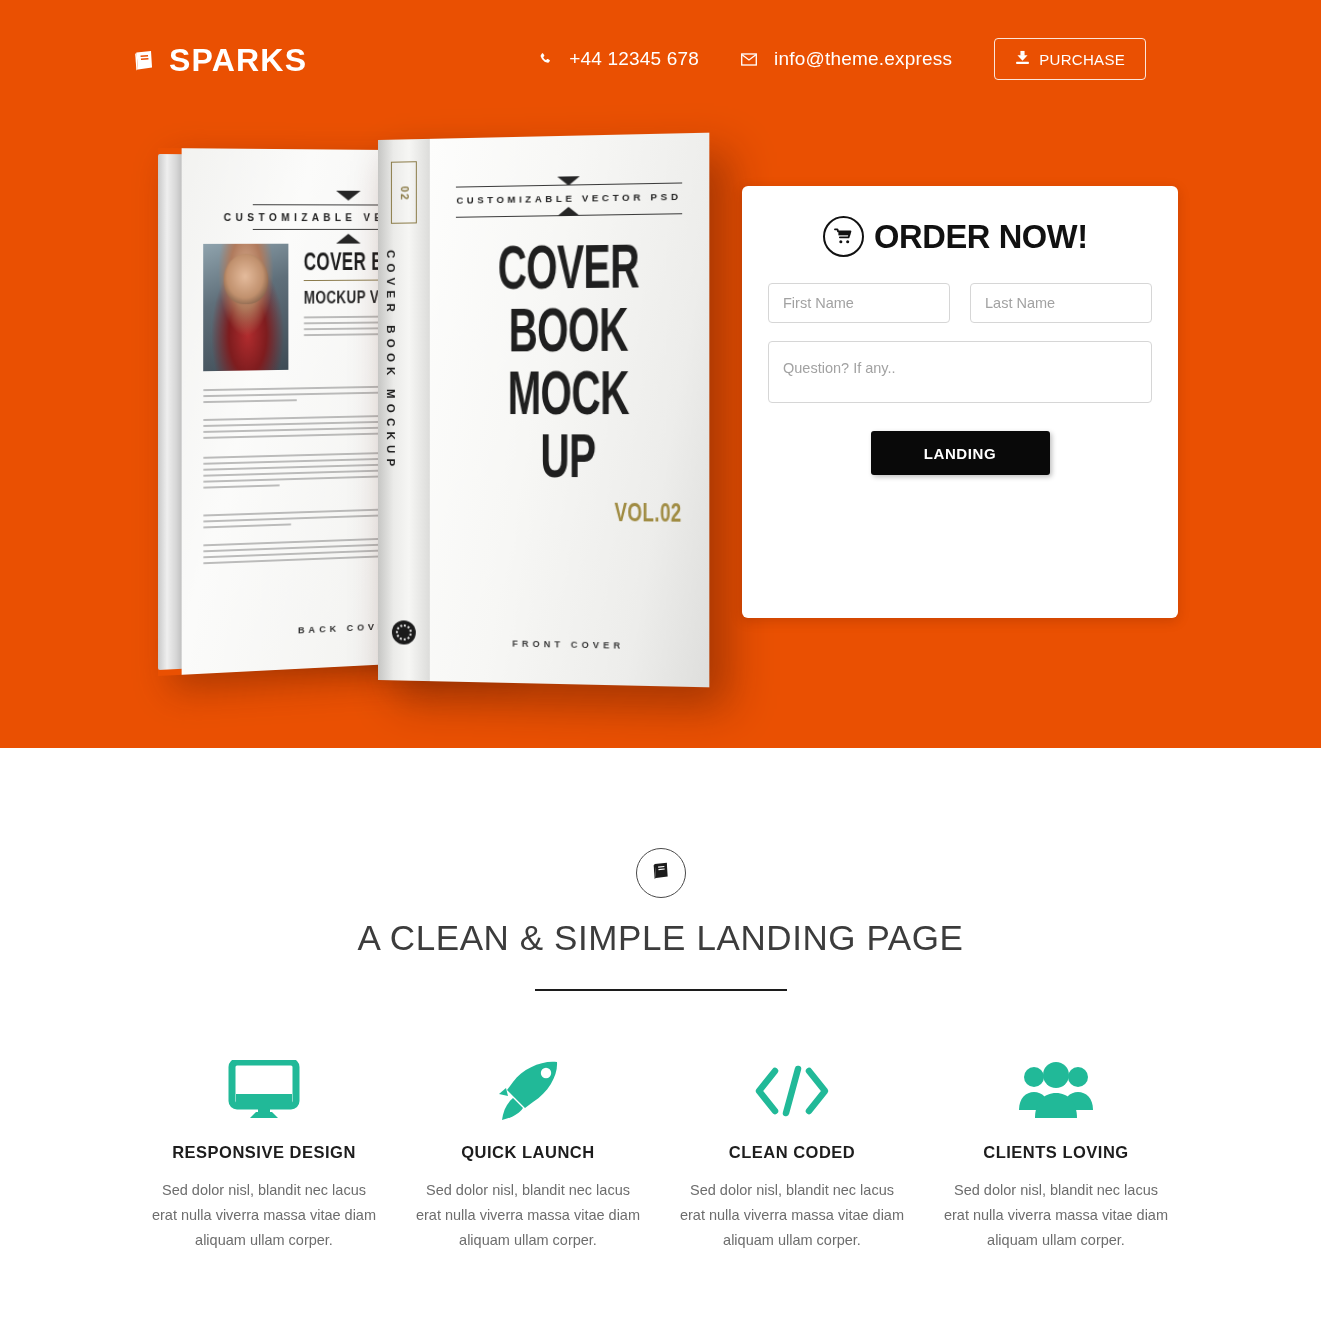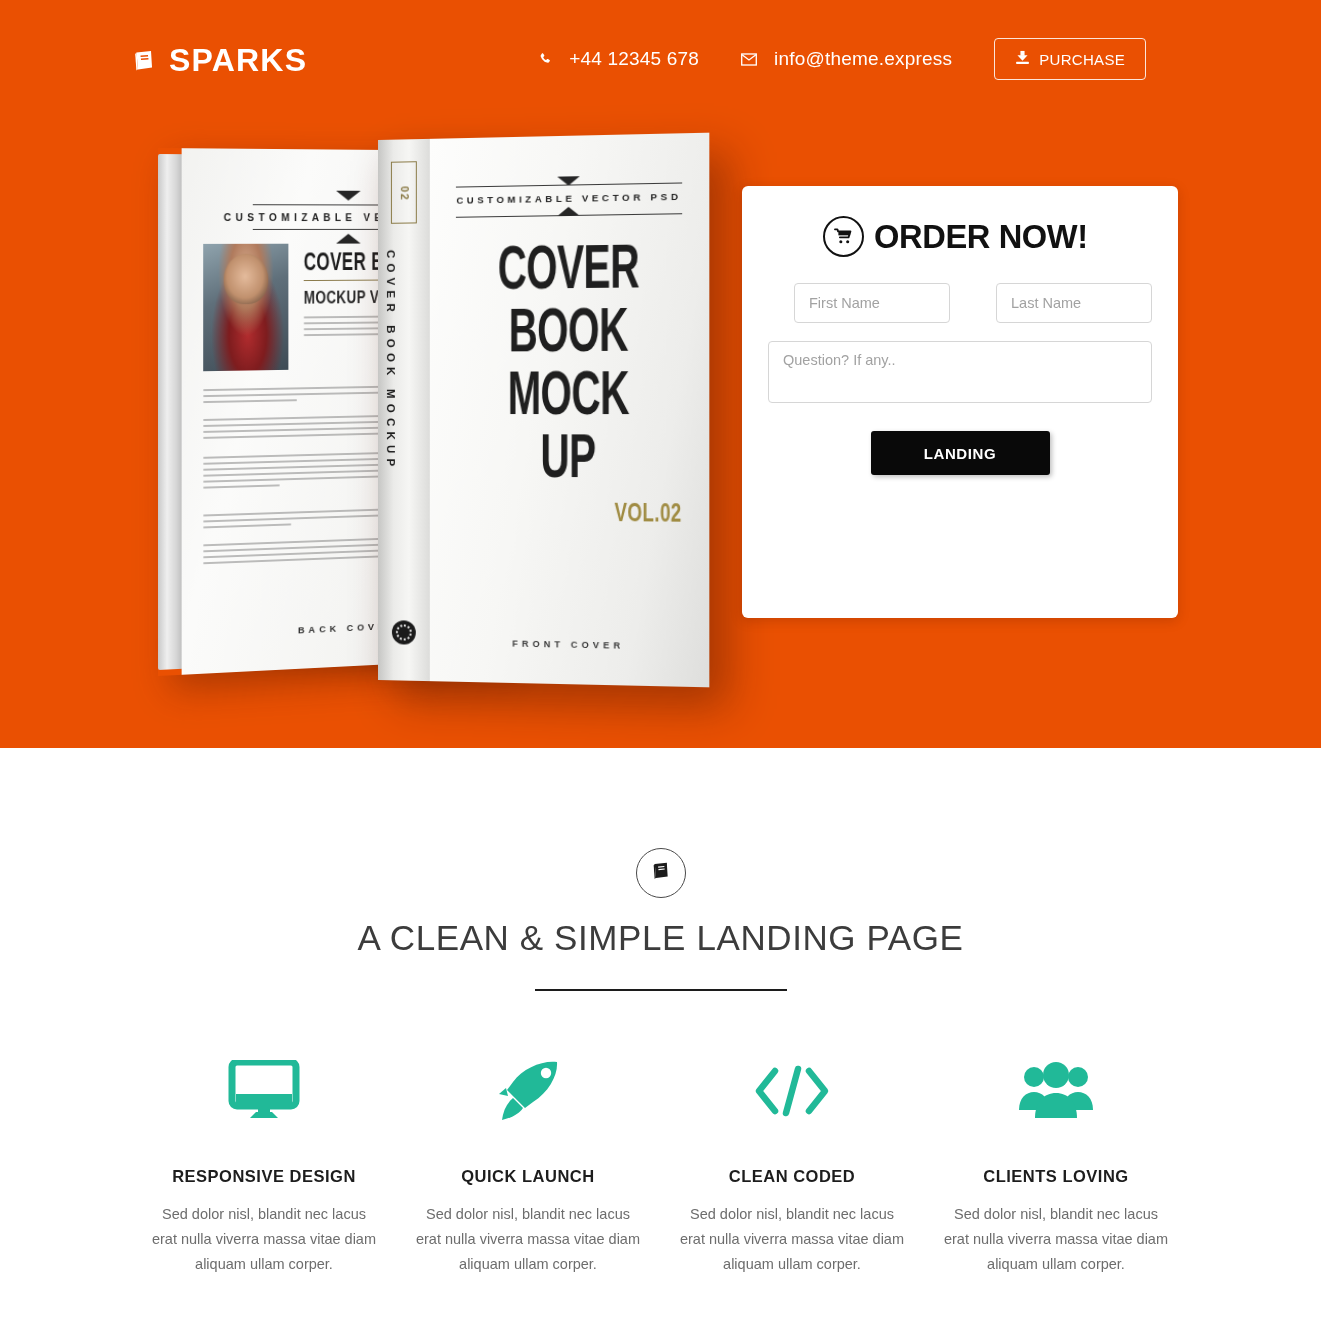--- a/index.html
+++ b/index.html
@@ -213,33 +213,33 @@
     display:flex; align-items:center; justify-content:center; flex:none;
   }
   .order-title {
     font-size:34px; font-weight:bold; color:#111; letter-spacing:-.4px;
     transform:scaleX(.96); transform-origin:left center;
   }
   .row-2 { display:flex; gap:20px; margin-bottom:18px; }
   .fld {
     width:100%; height:40px; border:1px solid #d6d6d6; border-radius:4px;
     padding:0 14px; font-size:14.5px; color:#444;
-    font-family:"Liberation Sans", sans-serif; background:#fff; outline:none;margin-left:26px;
+    font-family:"Liberation Sans", sans-serif; background:#fff; outline:none;
   }
   .fld::placeholder { color:#a2a2a2; }
   .fld-sel {
     width:100%; height:40px; border:1px solid #d6d6d6; border-radius:4px;
     padding:0 14px; font-size:14.5px; color:#a2a2a2; background:#fff;
     display:flex; align-items:center; justify-content:space-between;
     cursor:pointer; margin-bottom:18px;
   }
   .caret { width:0;height:0;border-left:5px solid transparent;border-right:5px solid transparent;border-top:6px solid #8d8d8d; }
   .fld-area {
     width:100%; height:62px; border:1px solid #d6d6d6; border-radius:4px;
-    padding:10px 14px; font-size:14.5px; color:#444; resize:none;
+    padding:18px 14px; font-size:14.5px; color:#444; resize:none;
     font-family:"Liberation Sans", sans-serif; outline:none; display:block;
   }
   .fld-area::placeholder { color:#a2a2a2; }
   .submit-wrap { text-align:center; margin-top:28px; }
   .submit-btn {
     width:179px; height:44px; background:#090909; color:#fff;
     border:none; border-radius:3px; font-size:15px; font-weight:bold;
     letter-spacing:.6px; cursor:pointer;
     font-family:"Liberation Sans", sans-serif;
     box-shadow:2px 2px 5px rgba(0,0,0,.25);
@@ -263,21 +263,21 @@
   .feature-grid {
     position:absolute; left:132px; top:1055px; width:1057px;
     display:flex; gap:0;
   }
   .feature {
     width:264px; padding:0 18px; text-align:center;
   }
   .f-icon { height:72px; display:flex; align-items:center; justify-content:center; }
   .f-title {
     font-size:16.5px; font-weight:bold; color:#1d1d1d; letter-spacing:.5px;
-    margin-top:40px;
+    margin-top:16px;
   }
   .f-desc {
     font-size:14.5px; line-height:25px; color:#6d6d6d; margin-top:16px;
   }
 </style>
 </head>
 <body>
 
 <div class="hero">
 

